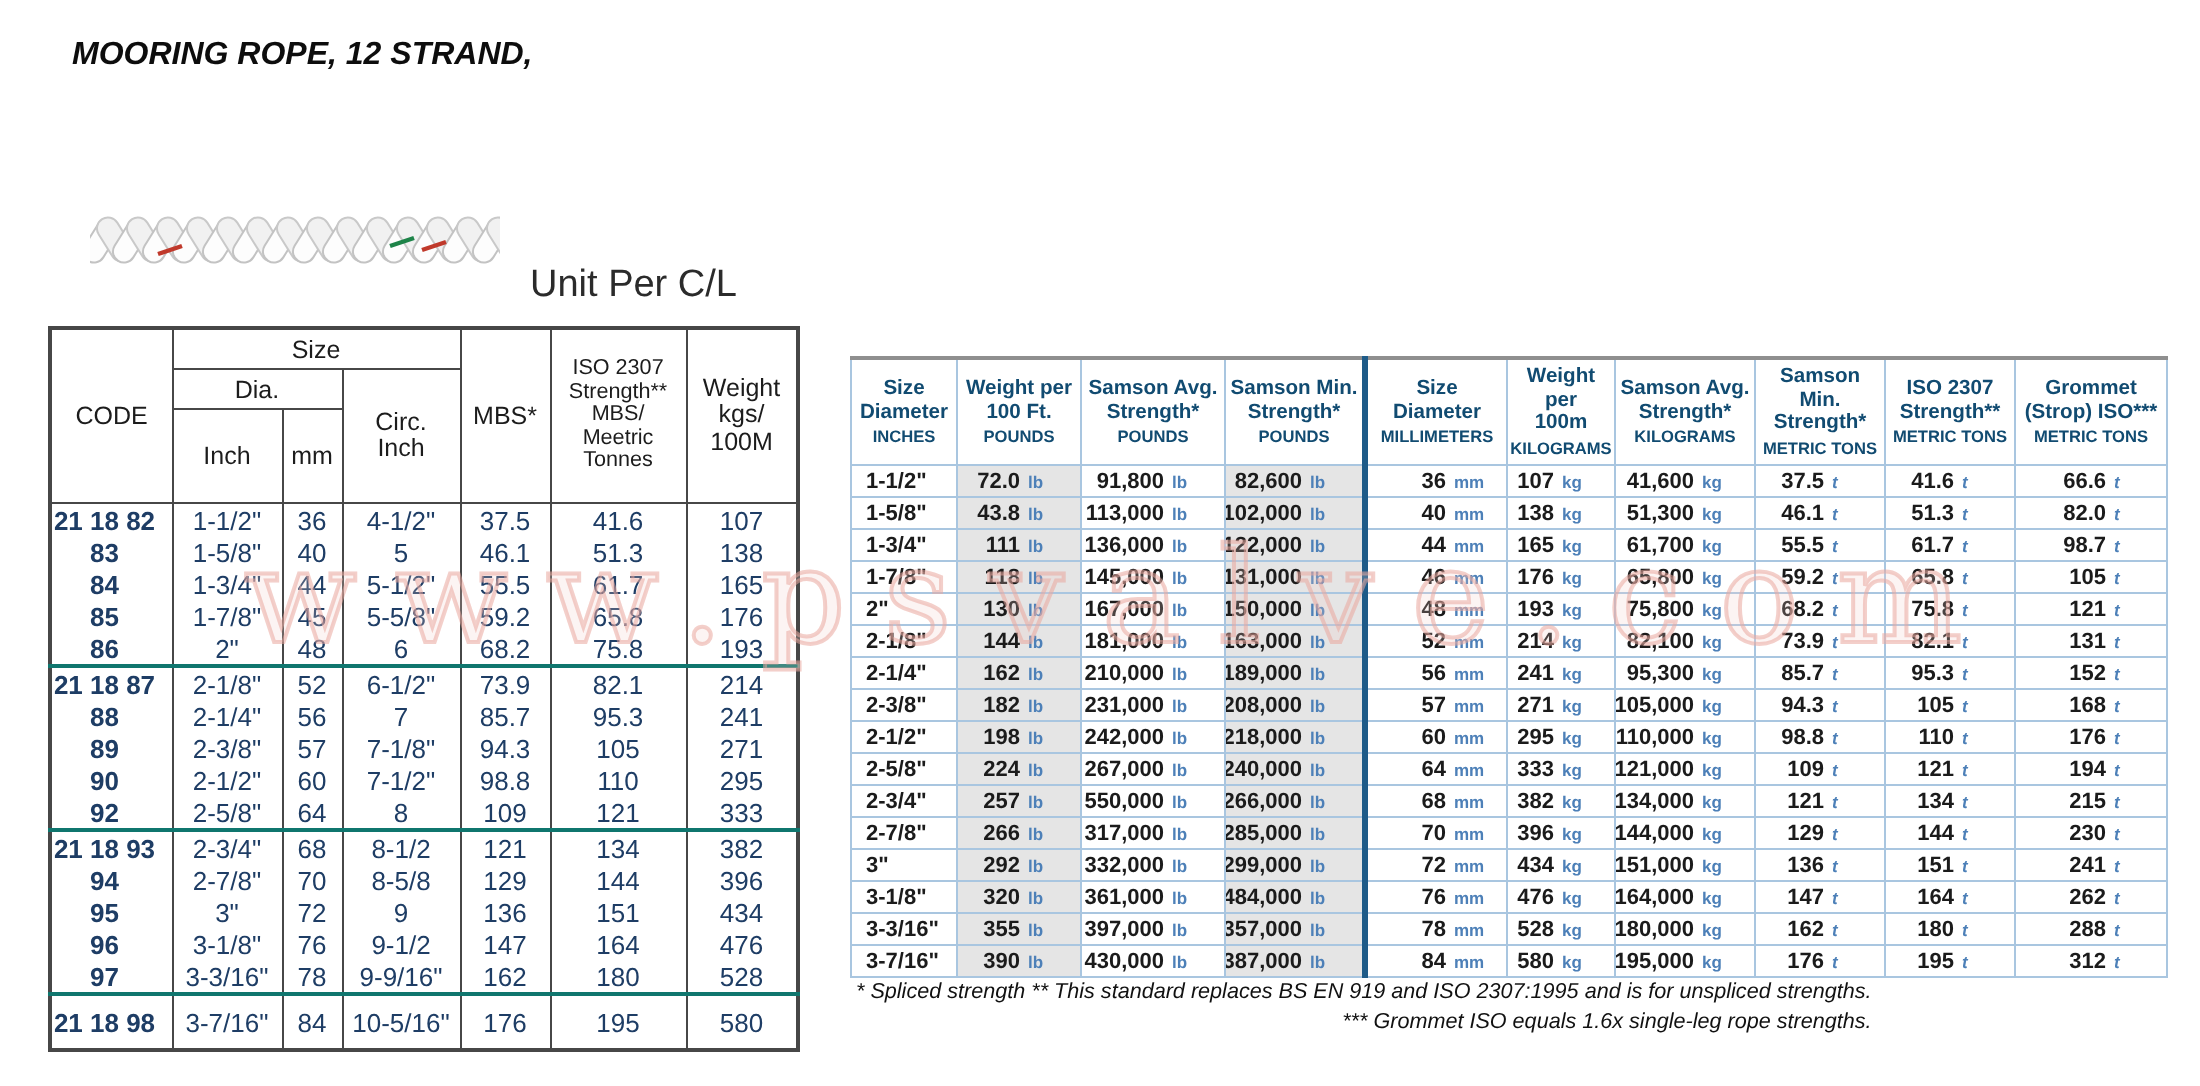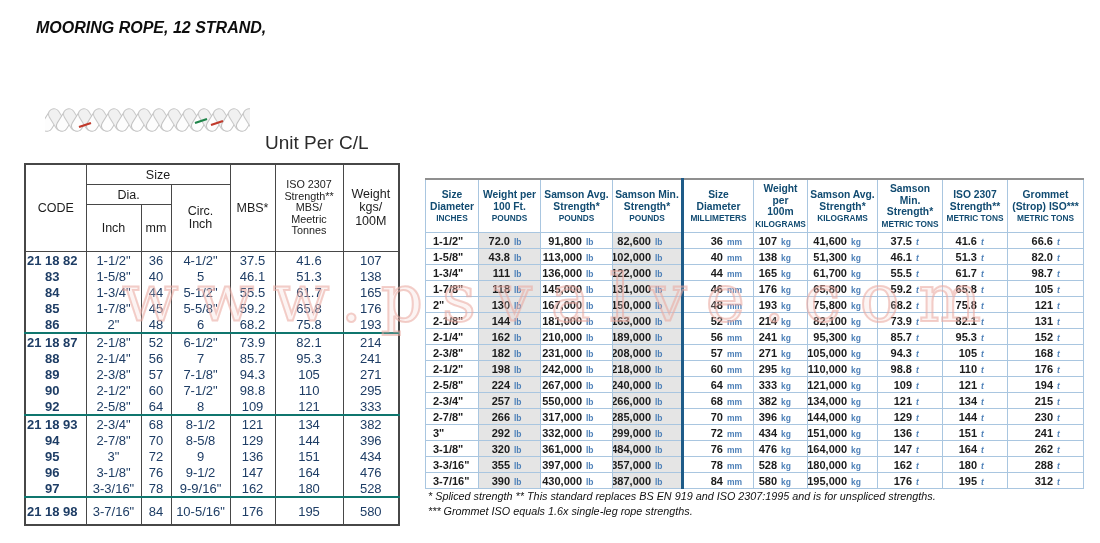--- a/index.html
+++ b/index.html
@@ -47,21 +47,21 @@
   .rt tbody td.cin{text-align:left;padding-left:7px;}
   .rt .cell{display:flex;justify-content:flex-end;align-items:baseline;padding-right:9px;}
   .rt .unit{font-size:8.5px;color:#4d80b8;font-weight:bold;width:17px;margin-left:4px;
             text-align:left;flex:none;}
   .rt .unit.it{font-style:italic;}
   .rt .tint{background:#e5e5e5;}
   .rt .divl{border-left:3px solid #1e5b88;}
 
   
   .fnotes{position:absolute;left:428px;top:489px;font-size:10.8px;font-style:italic;
-          color:#111;line-height:15px;white-space:nowrap;}
+          color:#111;line-height:15px;white-space:nowrap;text-align:right;}
 
   
   .watermark{position:absolute;left:122px;top:260px;z-index:9;pointer-events:none;
              font-family:"DejaVu Serif",serif;font-size:66px;letter-spacing:19px;
              white-space:nowrap;color:rgba(243,206,200,0.22);text-align:center;
              -webkit-text-stroke:2px rgba(234,168,158,0.55);}
 </style>
 </head>
 <body>
 

